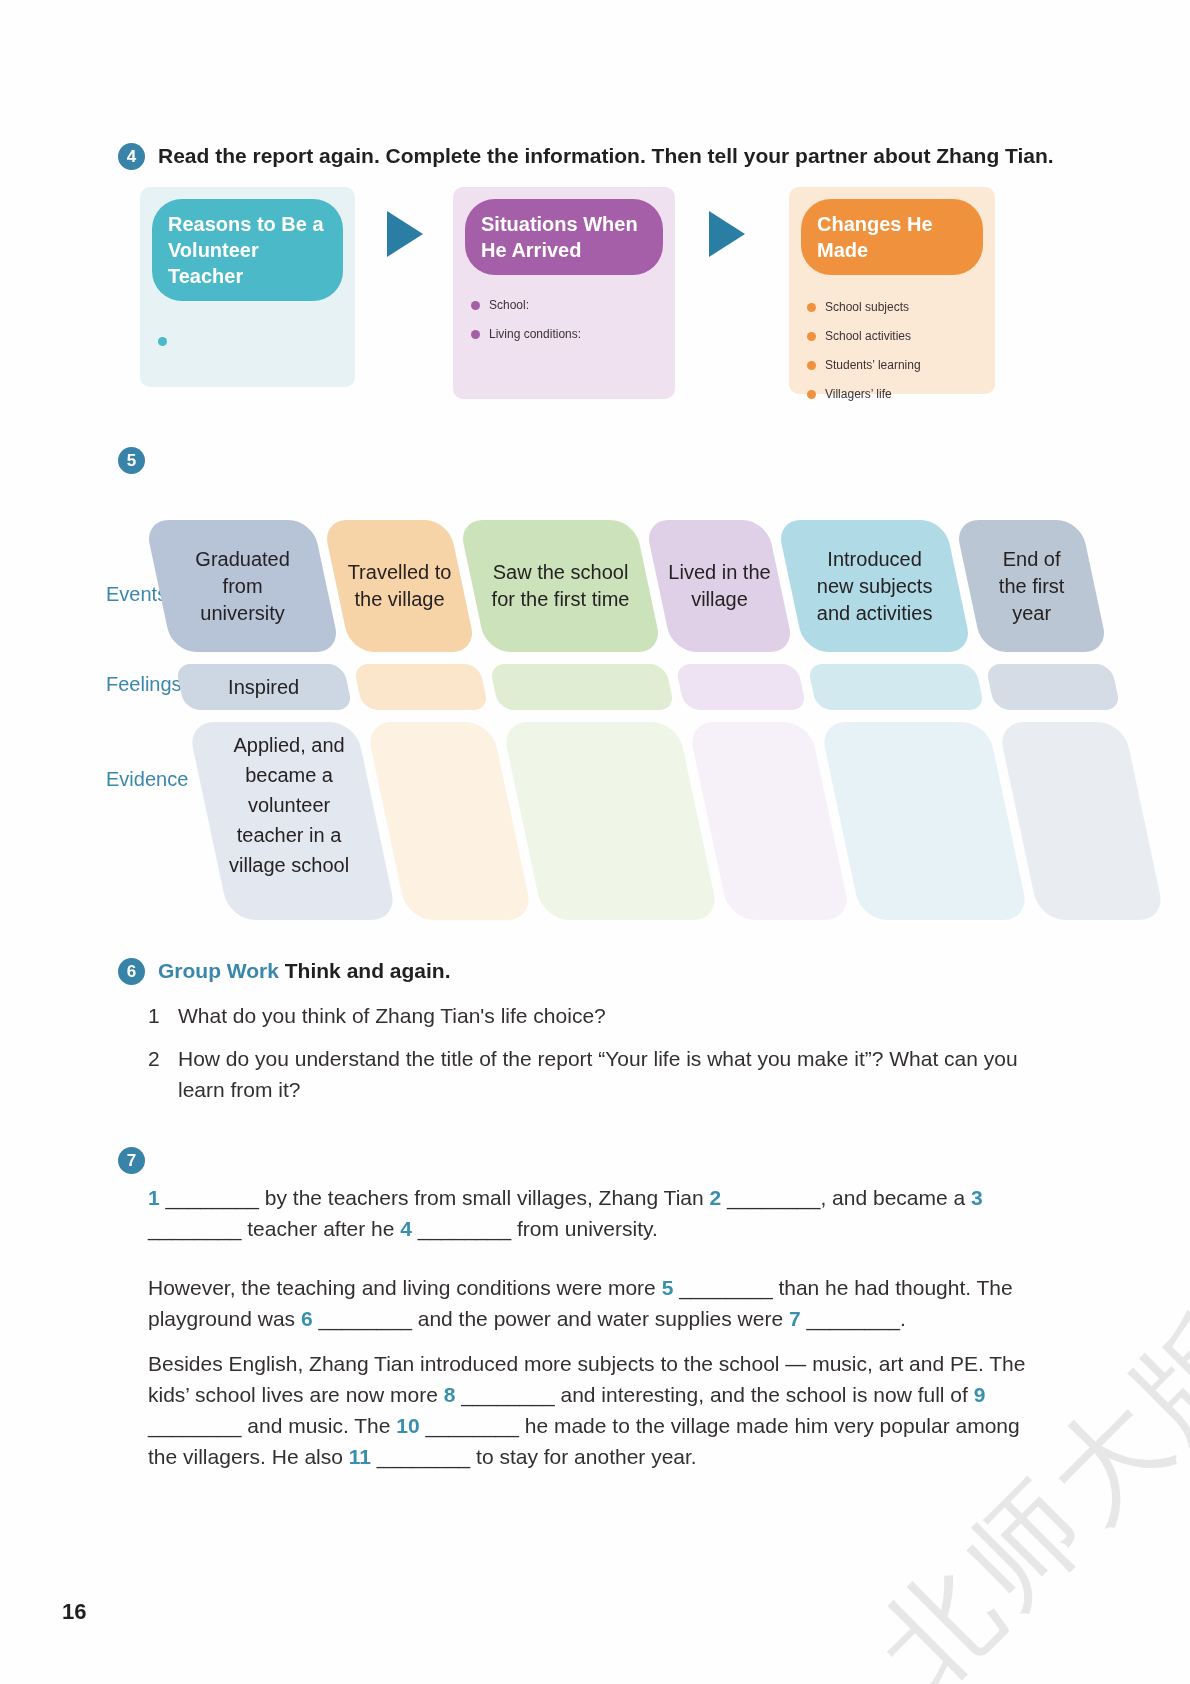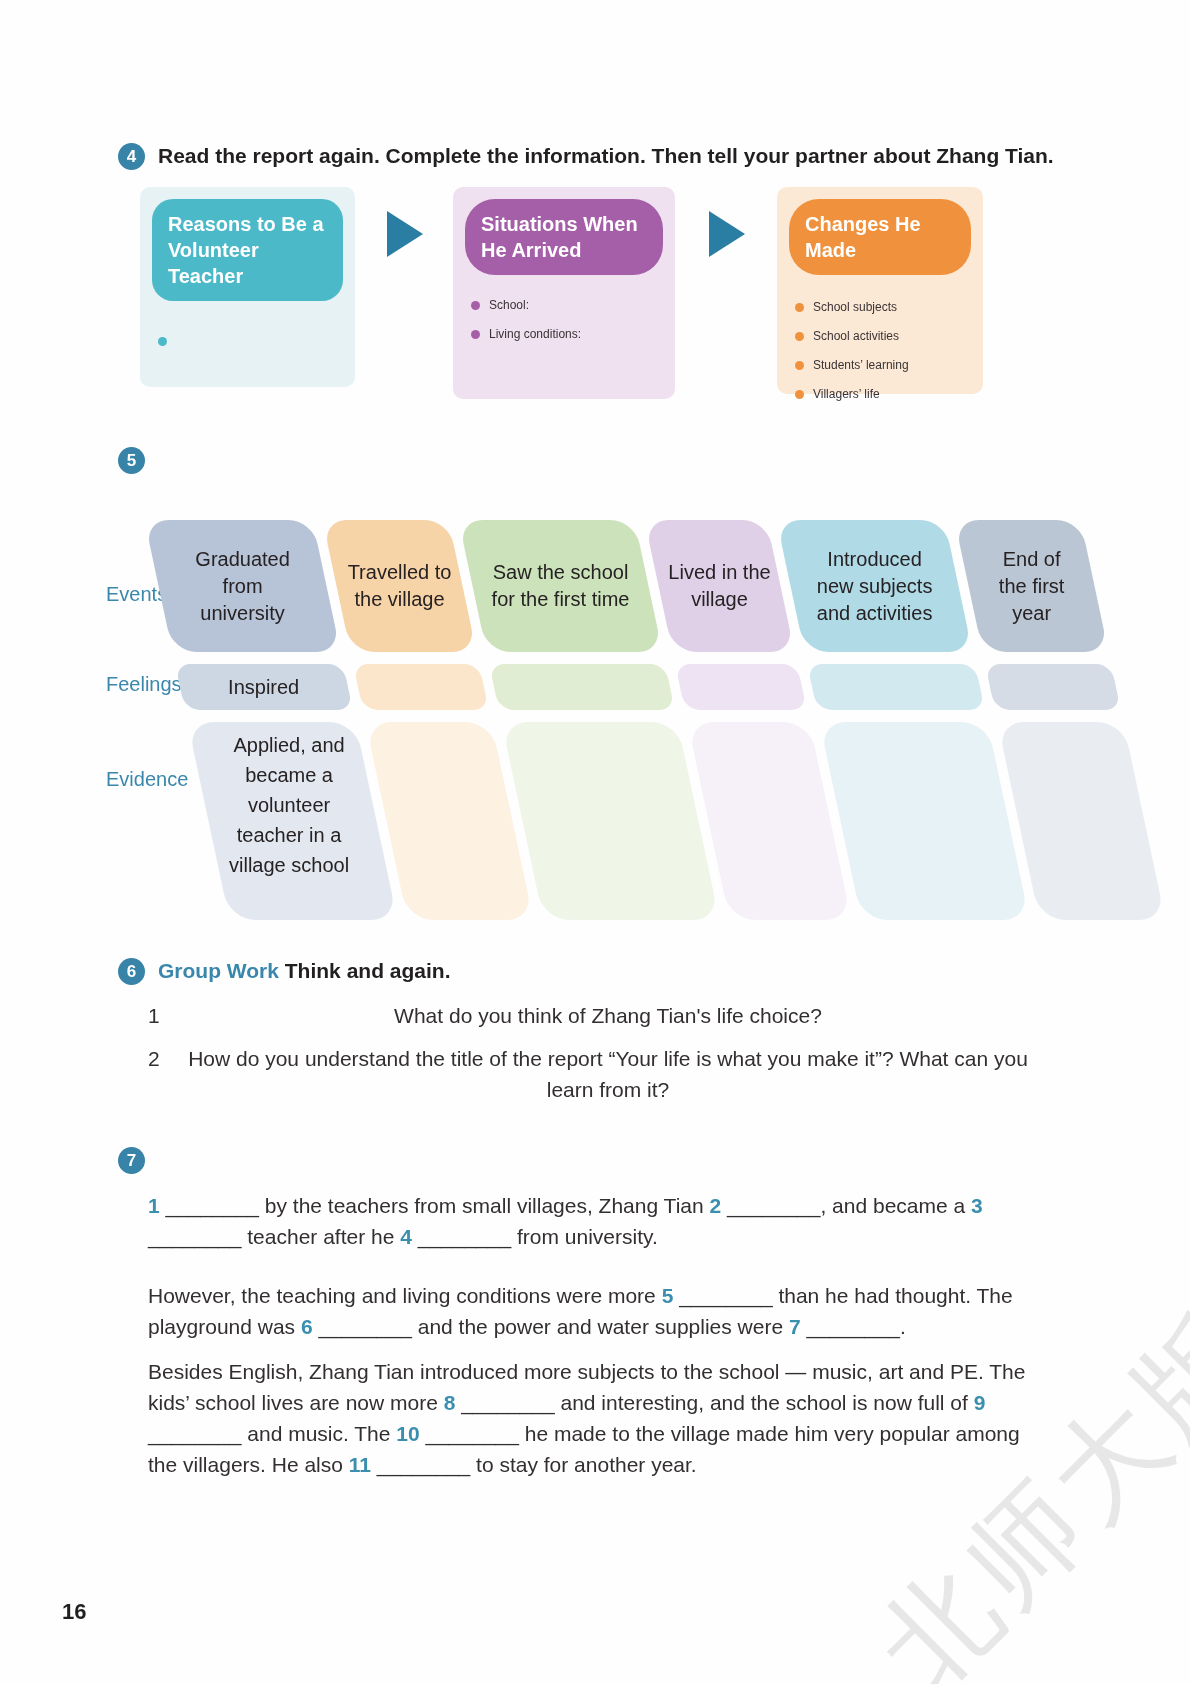--- a/index.html
+++ b/index.html
@@ -11,21 +11,21 @@
   .num-badge { flex:0 0 auto; width:27px; height:27px; border-radius:50%; background:#3883a8;
     color:#fff; font-weight:bold; font-size:17px; display:flex; align-items:center; justify-content:center; margin-top:2px; }
   .ex-title { font-weight:bold; font-size:21px; color:#221f20; line-height:30px; width:910px; }
   .ex-title .gw { color:#3a87ac; }
 
   
   .boxes { display:flex; align-items:flex-start; margin:16px 0 0 140px; }
   .fbox { border-radius:10px; padding:12px; }
   .fbox-1 { width:215px; height:200px; }
   .fbox-2 { width:222px; height:212px; }
-  .fbox-3 { width:206px; height:207px; }
+  .fbox-3 { width:206px; height:207px;margin-left:12px; }
   .pill { border-radius:30px; padding:12px 16px; color:#ffffff; font-weight:bold; font-size:20px; line-height:26px; }
   .fbox ul { list-style:none; margin-top:16px; }
   .fbox-1 ul { margin-top:26px; }
   .fbox-3 ul { margin-top:18px; }
   .fbox li { display:flex; align-items:flex-start; gap:9px; font-size:12px; line-height:29px; color:#3a3335; padding-left:6px; }
   .dot { flex:0 0 auto; width:9px; height:9px; border-radius:50%; margin-top:10px; }
   .dot-teal { background:#4cb9c9; } .dot-purple { background:#a55fa8; } .dot-orange { background:#f0923d; }
   .flow-arrow { width:0; height:0; border-top:23px solid transparent; border-bottom:23px solid transparent;
     border-left:36px solid #2a7da3; margin-top:24px; }
   .arr-1 { margin-left:32px; margin-right:30px; }
@@ -51,25 +51,25 @@
   .dcol-4 .cell-ev > span { padding:0 16px; } .dcol-5 .cell-ev > span { padding:0 18px; }
   .cell-fe { height:46px; border-radius:15px; }
   .cell-evd { height:198px; border-radius:26px; align-items:flex-start; padding-top:8px; }
   .cell-evd > span { line-height:30px; padding:0 14px; }
 
   
   .questions { margin:14px 0 0 148px; width:905px; }
   .q { display:flex; margin-top:12px; font-size:21px; line-height:31px; color:#332f30; }
   .q:first-child { margin-top:0; }
   .q-num { flex:0 0 30px; }
-  .q-text { width:860px;text-align:center; }
+  .q-text { width:860px; }
 
   
   .cloze { margin-left:148px; width:905px; font-size:21px; line-height:31px; color:#332f30; }
-  .cloze p { margin-top:16px; }
+  .cloze p { margin-top:8px; }
   .cloze p + p { margin-top:28px; }
   .cloze p:last-child { margin-top:14px; }
   .cnum { color:#3a8fae; font-weight:bold; }
 
   
   .page-num { position:absolute; left:62px; top:1599px; font-size:22px; font-weight:bold; color:#221f20; }
   .watermark { position:absolute; left:830px; top:1425px; font-size:112px; letter-spacing:8px;
     color:#d6d6d6; opacity:.55; transform:rotate(-45deg); white-space:nowrap;
     font-family:"DejaVu Serif", serif; }
 </style>
@@ -78,21 +78,21 @@
 
 <div class="page">
 
   <div class="ex-head" style="margin-top:141px;">
     <div class="num-badge">4</div>
     <div class="ex-title">Read the report again. Complete the information. Then tell your partner about Zhang Tian.</div>
   </div>
 
   <div class="boxes">
     <div class="fbox fbox-1" style="background-color: rgb(230, 242, 244);">
-      <div class="pill" style="background-color: rgb(76, 185, 201); border-radius: 21px;">Reasons to Be a Volunteer Teacher</div>
+      <div class="pill" style="background-color: rgb(76, 185, 201);">Reasons to Be a Volunteer Teacher</div>
       <ul>
         <li>
             <span class="dot dot-teal"></span>
             <span></span>
           </li>
       </ul>
     </div>
     <div class="flow-arrow arr-1"></div>
     <div class="fbox fbox-2" style="background-color: rgb(239, 225, 240);">
       <div class="pill" style="background-color: rgb(165, 95, 168);">Situations When He Arrived</div>

